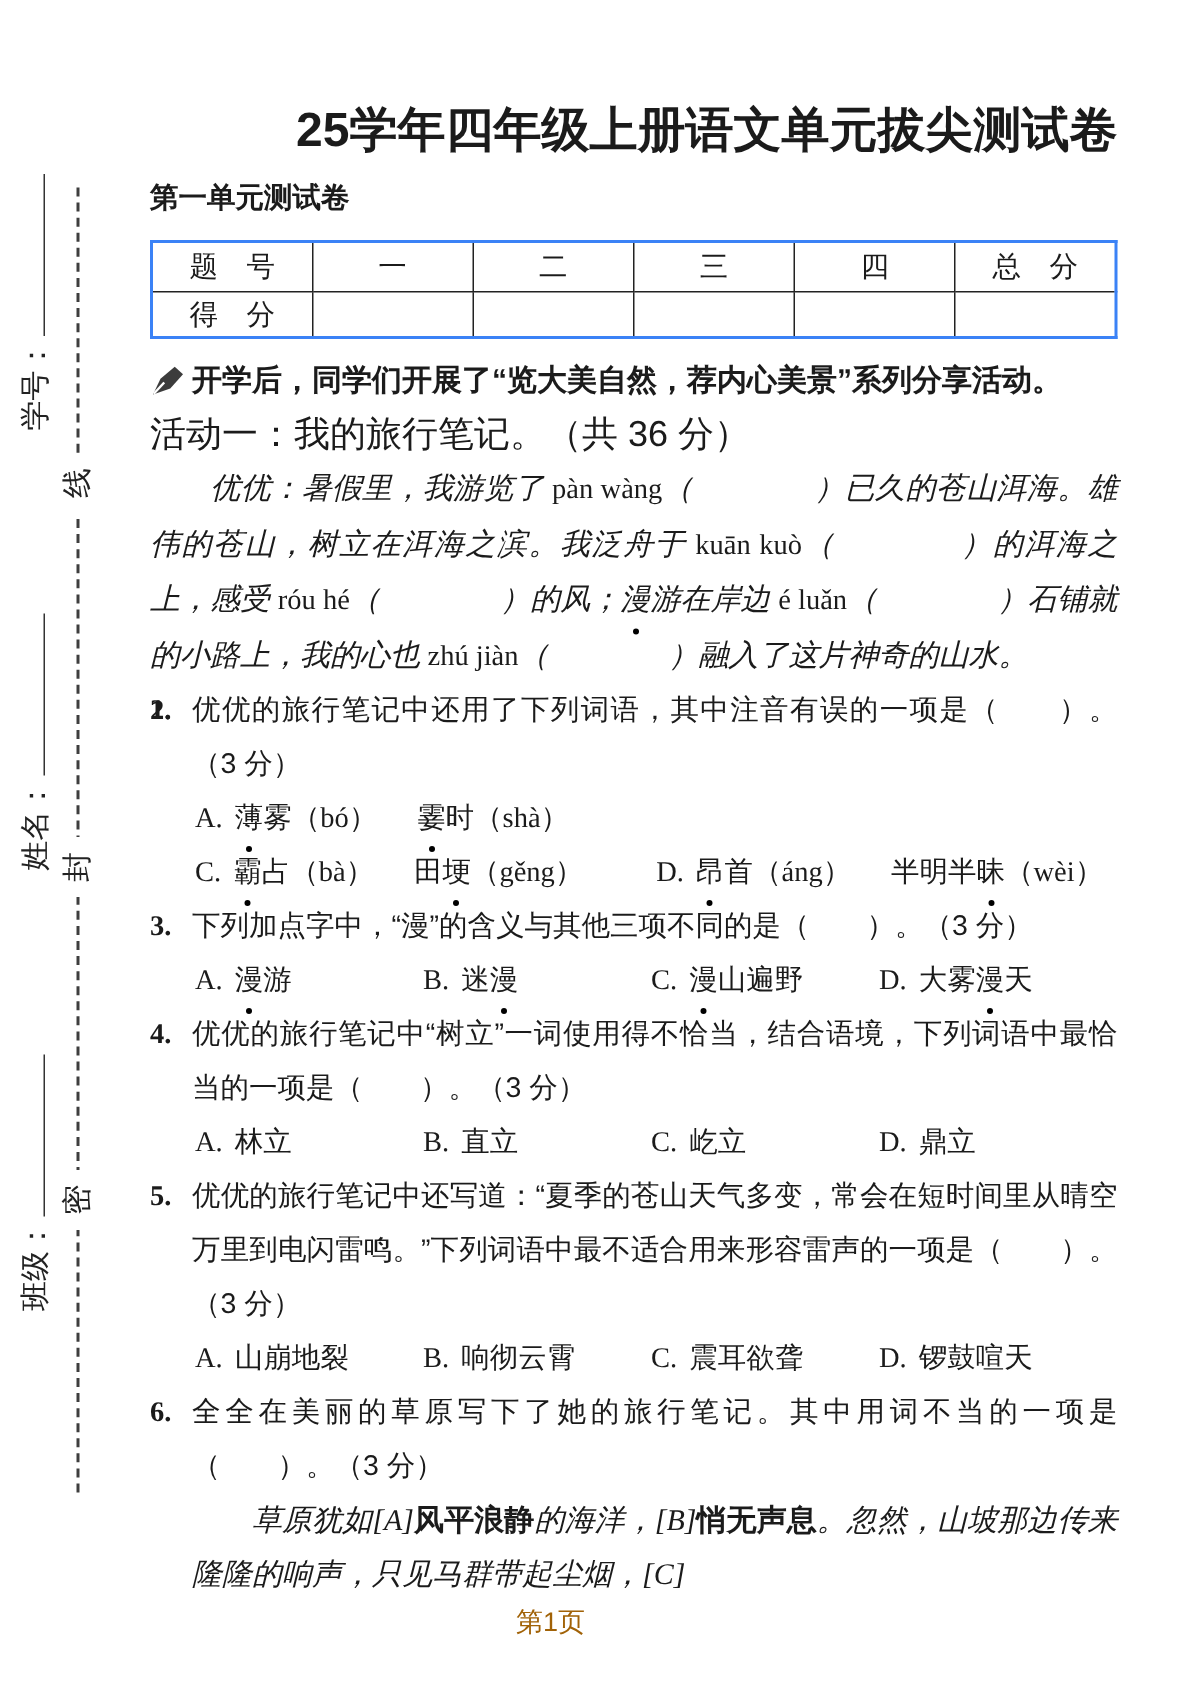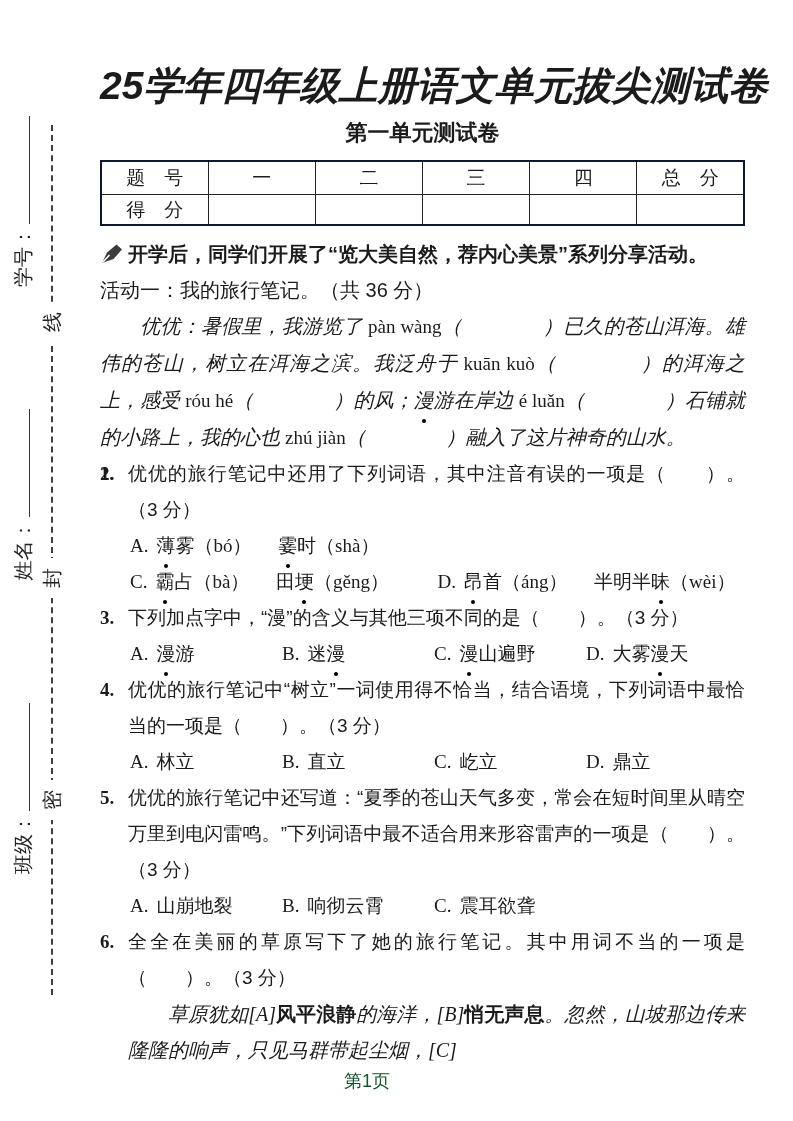--- a/index.html
+++ b/index.html
@@ -18,34 +18,34 @@
   }
   .fill-line{display:inline-block;width:108px;height:16px;border-bottom:1.5px solid #333;margin-left:3px;}
   .seal-line{position:absolute;left:51px;top:125px;height:870px;width:0;border-left:2px dashed #3e3e3e;}
   .seal-char{
     position:absolute;left:52px;background:#fff;color:#222;
     font-size:20px;padding:0 10px;line-height:24px;
     transform:translate(-50%,-50%) rotate(-90deg);
   }
   
   .main{position:absolute;left:100px;top:0;width:645px;}
-  .title{margin:66px 0 0;font-size:39px;line-height:40px;font-weight:bold;text-align:right;white-space:nowrap;font-style:italic;}
-  .subtitle{margin:10px 0 0;font-size:22px;line-height:34px;font-weight:bold;text-align:center;}
+  .title{margin:66px 0 0;font-size:32px;line-height:40px;font-weight:bold;text-align:right;white-space:nowrap;}
+  .subtitle{margin:10px 0 0;font-size:19px;line-height:34px;font-weight:bold;text-align:left;}
   .meta{margin:13px 0 0;font-size:18px;line-height:22px;text-align:right;}
   .meta .gap{display:inline-block;width:26px;}
   
   .score-table{margin-top:10px;width:100%;border-collapse:collapse;table-layout:fixed;}
   .score-table td{border:1px solid #222;text-align:center;font-size:19px;padding:0;}
-  .score-table{border:2px solid #0f172a;}
+  .score-table{border:2px solid #3b82f6;}
   .score-table .r1 td{height:32px;}
   .score-table .r2 td{height:29px;}
   
   .intro{margin-top:16px;font-size:20px;line-height:24px;font-weight:bold;display:flex;align-items:center;}
   .intro .icon{flex:0 0 auto;margin-right:4px;display:inline-flex;}
-  .activity{margin-top:12px;font-size:20px;line-height:24px;}
+  .activity{margin-top:12px;font-size:24px;line-height:24px;}
   
   .narrative{
     margin-top:6px;font-size:20px;line-height:37px;text-align:justify;
     font-family:"Liberation Serif",serif;font-style:italic;
   }
   .narrative .seg-py{font-style:normal;font-family:Liberation Serif, serif;font-size:19px;}
   .ind{display:inline-block;width:2em;}
   
   .qa{font-size:19px;line-height:36px;}
   .stem{position:relative;padding-left:28px;text-align:justify;}
@@ -61,21 +61,21 @@
   .seg-dot{position:relative;display:inline-block;}
   .seg-dot::after{
     content:"";position:absolute;left:50%;bottom:-4px;transform:translateX(-50%);
     width:4px;height:4px;border-radius:50%;background:#000;
   }
   .seg-gap{display:inline-block;width:1.4em;}
   .seg-b{font-style:normal;font-weight:bold;font-family:"Liberation Sans",sans-serif;}
   
   .footer{position:absolute;left:0;top:1066px;width:793px;text-align:center;
     font-size:19px;color:#9a9a9a;line-height:26px;}
-  .page-no{position:absolute;left:344px;top:2px;color:#14532d;font-size:18px;}
+  .page-no{position:absolute;left:344px;top:2px;color:#a16207;font-size:18px;}
 </style>
 </head>
 <body>
 
 <div class="seal-area">
   <div class="fields-rot">
     <span class="field">
       <span>班级：</span><span class="fill-line"></span>
     </span>
     <span class="field">
@@ -178,20 +178,21 @@
     </section>
 
     <section>
       <div class="stem">
         <span class="qnum">5.</span><span>优优的旅行笔记中还写道：“夏季的苍山天气多变，常会在短时间里从晴空万里到电闪雷鸣。”下列词语中最不适合用来形容雷声的一项是（　　）。（3 分）</span>
       </div>
       <div class="opt-row opt-4col">
         <span class="opt"><span class="opt-label">A.</span><span><span>山崩地裂</span></span></span>
         <span class="opt"><span class="opt-label">B.</span><span><span>响彻云霄</span></span></span>
         <span class="opt"><span class="opt-label">C.</span><span><span>震耳欲聋</span></span></span>
+        <span class="opt"><span class="opt-label">D.</span><span><span>锣鼓喧天</span></span></span>
       </div>
     </section>
 
     <section>
       <div class="stem">
         <span class="qnum">6.</span><span>全全在美丽的草原写下了她的旅行笔记。其中用词不当的一项是（　　）。（3 分）</span>
       </div>
       <div class="q6-para"><span>草原犹如[A]</span><span class="seg-b">风平浪静</span><span>的海洋，[B]</span><span class="seg-b">悄无声息</span><span>。忽然，山坡那边传来隆隆的响声，只见马群带起尘烟，[C]</span></div>
     </section>
 

